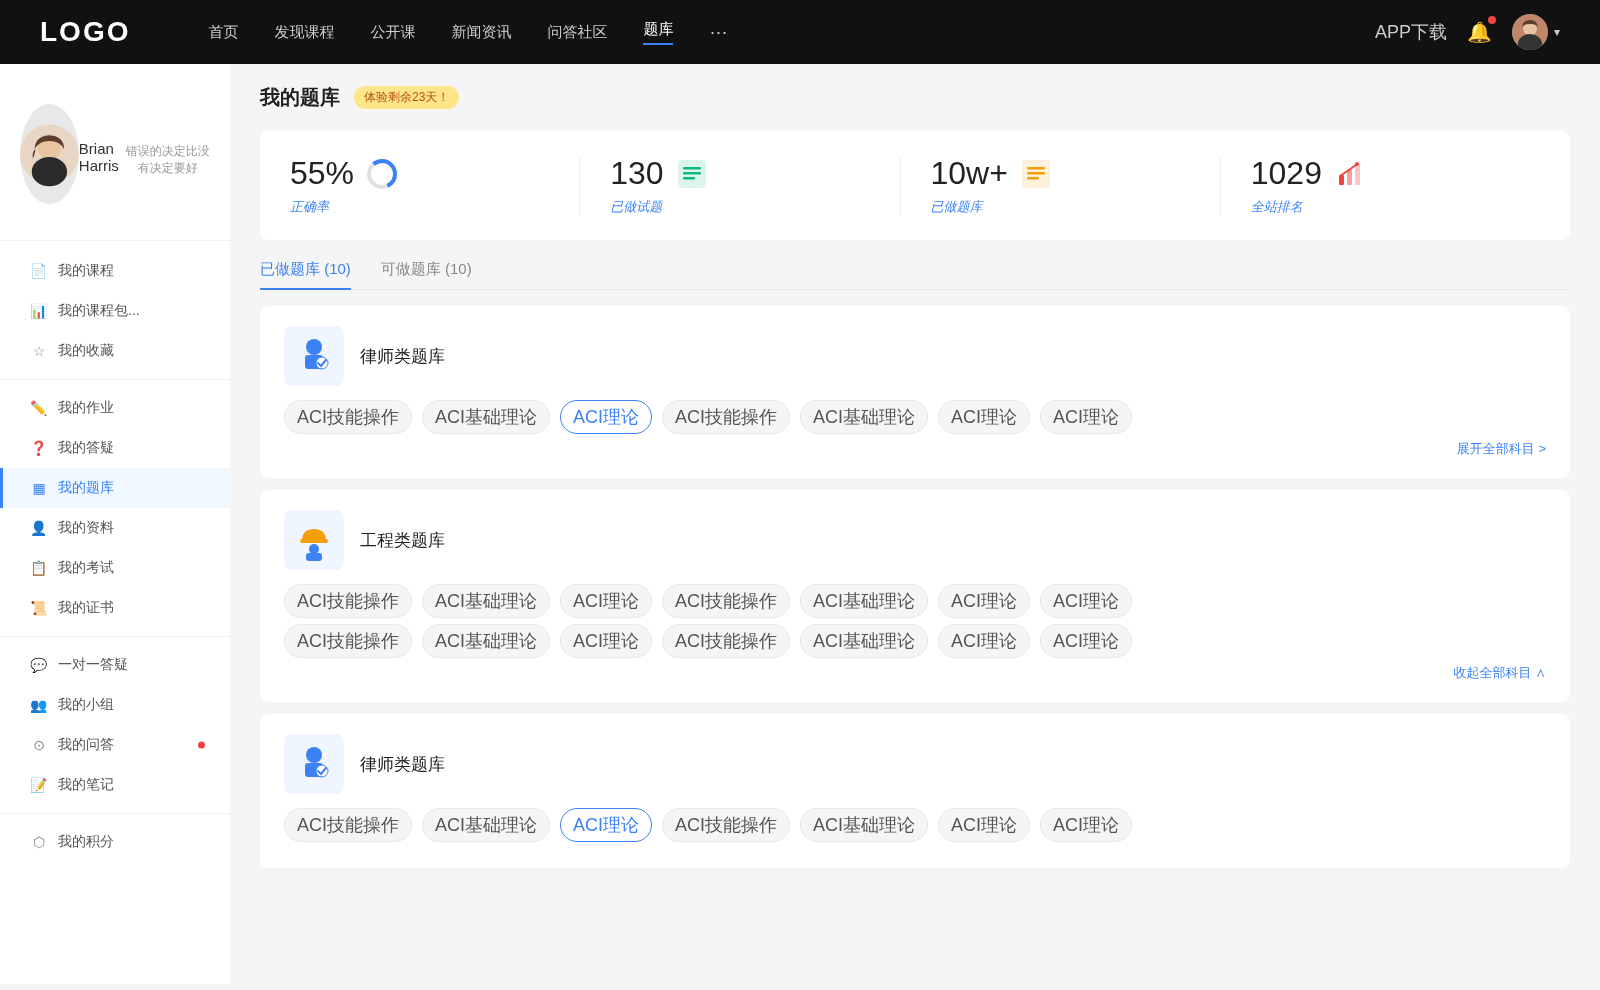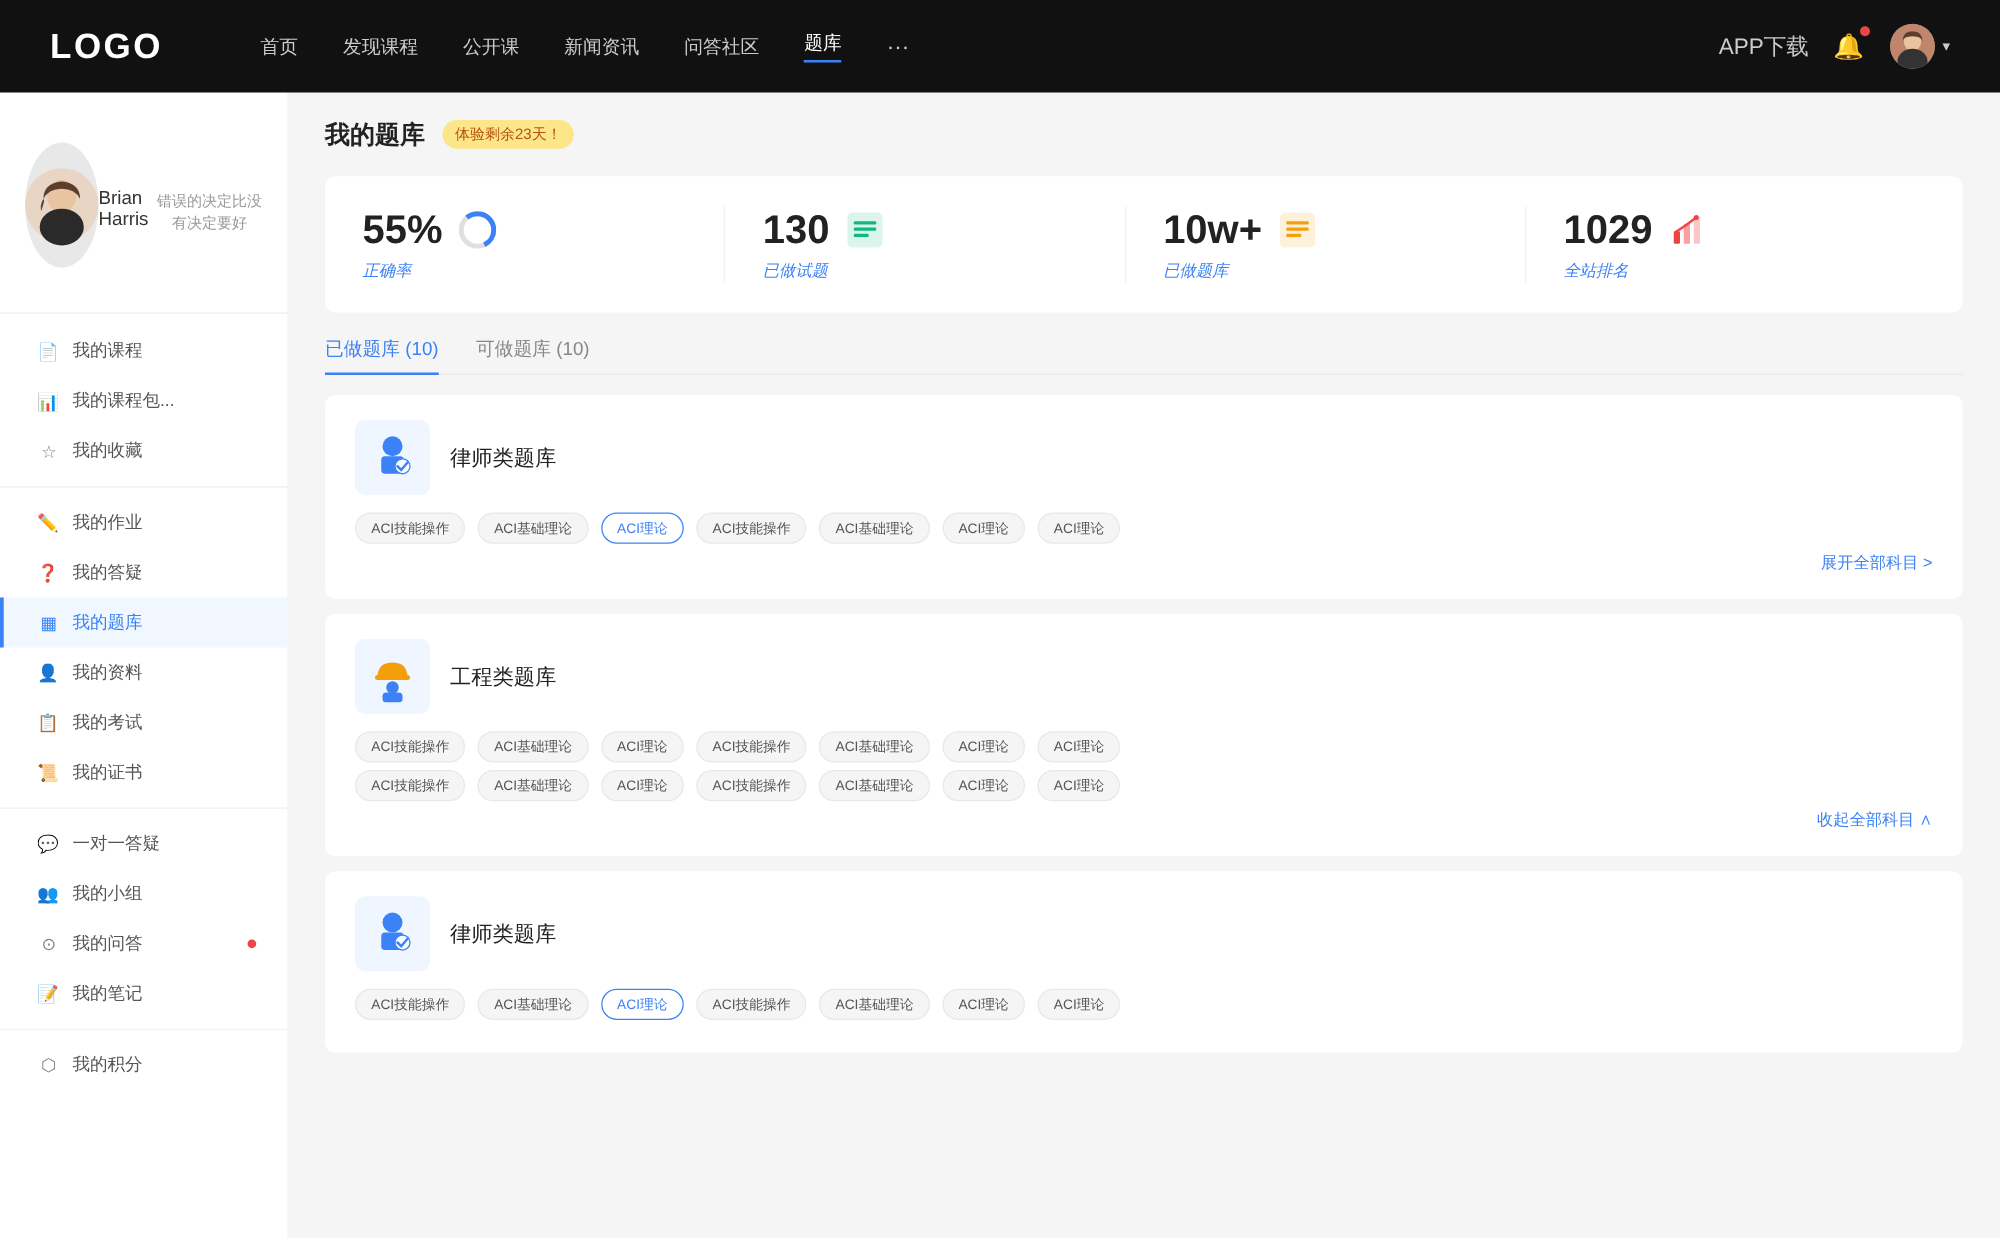--- a/index.html
+++ b/index.html
@@ -1,21 +1,21 @@
 <!DOCTYPE html>
 <html><head>
   <meta charset="utf-8">
   <style>
     * { box-sizing: border-box; margin: 0; padding: 0; }
     body { font-family: -apple-system, BlinkMacSystemFont, 'PingFang SC', 'Microsoft YaHei', sans-serif; background: #f5f5f5; min-height: 990px; }
 
     
     .navbar {
       background: #111;
-      height: 74px;
+      height: 64px;
       display: flex;
       align-items: center;
       padding: 0 40px;
       position: relative;
       z-index: 10;
     }
     .navbar-logo {
       color: white;
       font-size: 28px;
       font-weight: bold;
@@ -189,21 +189,21 @@
       padding: 0 30px;
     }
     .stat-item:first-child { padding-left: 0; }
     .stat-item:last-child { border-right: none; }
     .stat-top {
       display: flex;
       align-items: center;
       gap: 12px;
       margin-bottom: 6px;
     }
-    .stat-value { font-size: 32px; font-weight: 700; color: #222; }
+    .stat-value { font-size: 32px; font-weight: 400; color: #222; }
     .stat-icon { width: 32px; height: 32px; display: flex; align-items: center; justify-content: center; }
     .stat-label { font-size: 13px; color: #3b82f6; font-style: italic; }
 
     
     .tabs-bar {
       display: flex;
       gap: 30px;
       margin-bottom: 16px;
       border-bottom: 1px solid #e8e8e8;
     }
@@ -253,21 +253,21 @@
     .bank-name { font-size: 17px; font-weight: 500; color: #222; }
     .tags-row {
       display: flex;
       flex-wrap: wrap;
       gap: 10px;
       margin-bottom: 6px;
     }
     .tag {
       padding: 4px 12px;
       border-radius: 20px;
-      font-size: 11px;
+      font-size: 18px;
       background: #f5f5f5;
       color: #555;
       border: 1px solid #e8e8e8;
       cursor: pointer;
     }
     .tag.active-tag {
       background: white;
       color: #3b82f6;
       border: 1px solid #3b82f6;
     }

